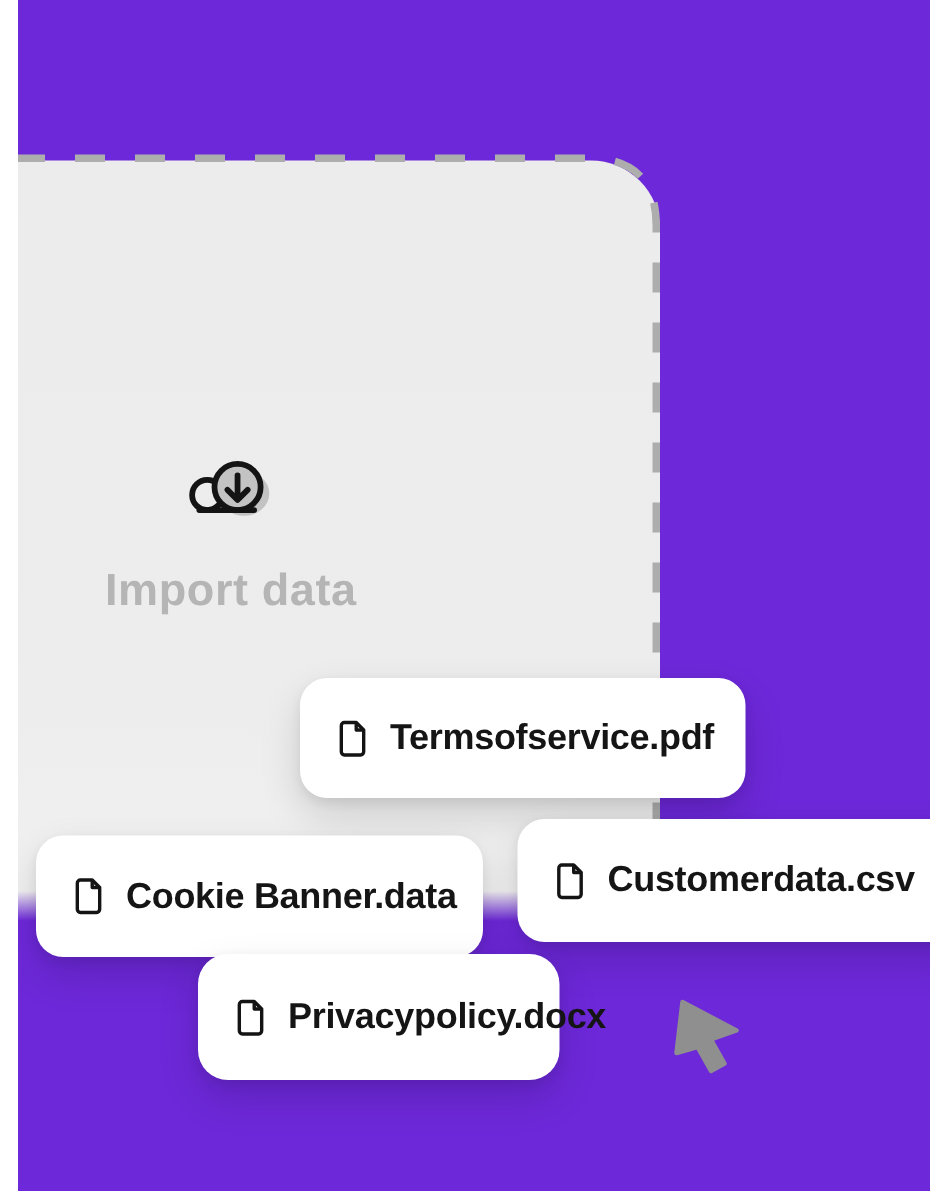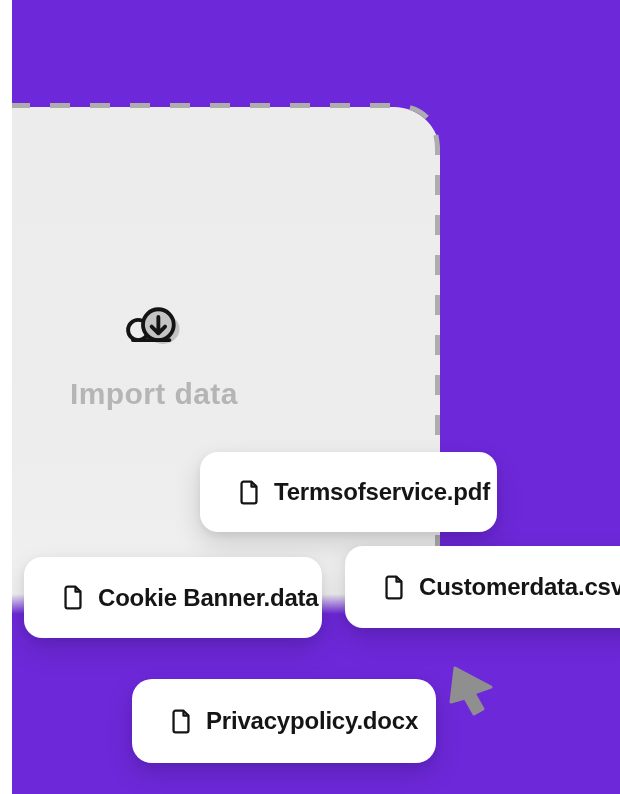--- a/index.html
+++ b/index.html
@@ -59,40 +59,40 @@
     white-space: nowrap;
     user-select: none;
   }
 
   
   .chip {
     position: absolute;
     display: flex;
     align-items: center;
     gap: 12px;
-    padding: 0 36px;
+    padding: 0 22px;
     box-sizing: border-box;
     background: #ffffff;
     border-radius: 18px;
     box-shadow: 0 12px 28px rgba(0,0,0,0.14), 0 3px 8px rgba(0,0,0,0.07);
     cursor: grab;
   }
   .chip-label {
     font-size: 24px;
     font-weight: 700;
     letter-spacing: -0.2px;
     color: #151515;
     white-space: nowrap;
   }
   .chip .file-glyph { flex: 0 0 auto; display: block; }
 
   .chip-pdf  { left: 188px; top: 452px; width: 297px; height: 80px; }
   .chip-html { left: 12px;  top: 557px; width: 298px; height: 81px; }
   .chip-csv  { left: 333px; top: 546px; width: 303px; height: 82px; }
-  .chip-docx { left: 120px; top: 679px; width: 304px; height: 84px; border-radius: 20px; }
+  .chip-docx { left: 120px; top: 636px; width: 241px; height: 84px; border-radius: 20px; }
 
   
   .cursor-icon {
     position: absolute;
     left: 432px;
     top: 662px;
     width: 54px;
     height: 60px;
     pointer-events: none;
   }

